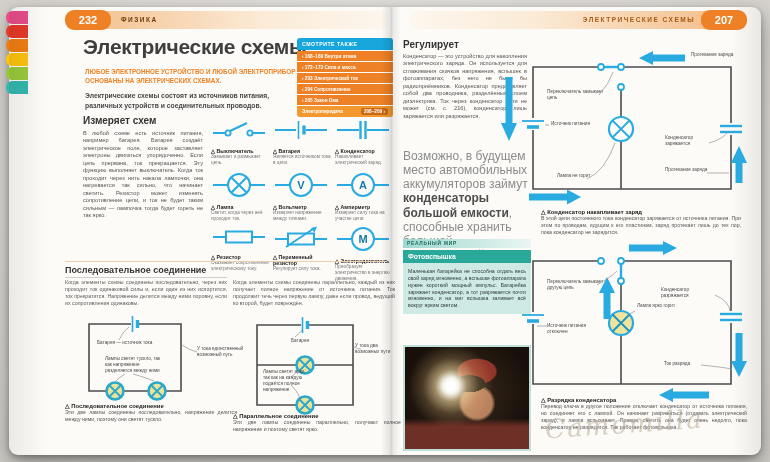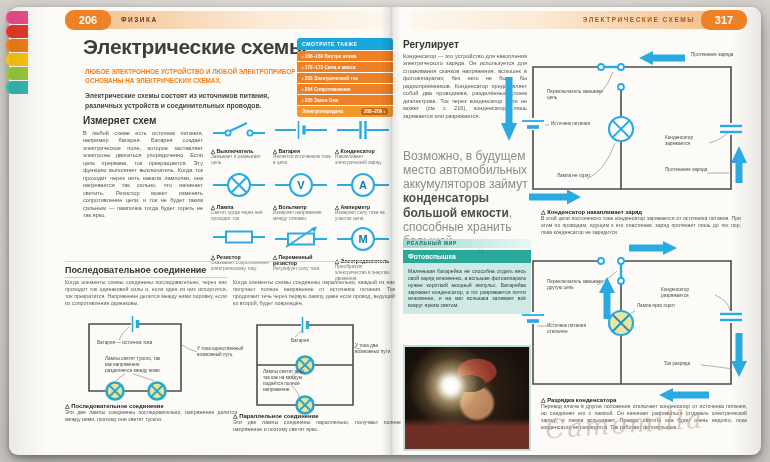--- a/index.html
+++ b/index.html
@@ -71,21 +71,21 @@
     <div class="stripe" style="top:32px;background:#f07f13"></div>
     <div class="stripe" style="top:46px;background:#fdc40f"></div>
     <div class="stripe" style="top:60px;background:#9aca3c"></div>
     <div class="stripe" style="top:74px;background:#35b8b0"></div>
   </div>
 
   <div class="page-shade-l"></div>
   <div class="page-shade-r"></div>
 
   <div class="hdr" style="left:58px;top:4px;width:322px;background:linear-gradient(90deg,#f3bc86,#fbead6 60%,#fdf7ee)"></div>
-  <div class="hdr-tab" style="left:56px;top:3px">206</div>
+  <div class="hdr-tab" style="left:56px;top:3px">232</div>
   <div class="abs hdr-txt" style="left:112px;top:9px">ФИЗИКА</div>
 
   <div class="abs h1" style="left:74px;top:28px">Электрические схемы</div>
   <div class="abs sub" style="left:76px;top:60px;width:212px">ЛЮБОЕ ЭЛЕКТРОННОЕ УСТРОЙСТВО И ЛЮБОЙ ЭЛЕКТРОПРИБОР ОСНОВАНЫ НА ЭЛЕКТРИЧЕСКИХ СХЕМАХ.</div>
   <div class="abs intro" style="left:76px;top:84px;width:200px">Электрические схемы состоят из источников питания, различных устройств и соединительных проводов.</div>
 
   <div class="sa" style="left:288px;top:31px">
     <div class="sa-h">СМОТРИТЕ ТАКЖЕ</div>
     <div class="sa-row">‹ 168–169 Внутри атома</div>
     <div class="sa-row">‹ 172–173 Сила и масса</div>
@@ -261,21 +261,21 @@
   <div class="lbl" style="left:282px;top:331px;width:40px">Батарея</div>
   <div class="lbl" style="left:346px;top:336px;width:40px">У тока два возможных пути</div>
   <div class="lbl" style="left:254px;top:362px;width:46px">Лампы светят ярко, так как на каждую подаётся полное напряжение</div>
   <div class="abs" style="left:224px;top:406px;width:168px">
     <div class="cap-t">△ Параллельное соединение</div>
     <div class="cap-b">Эти две лампы соединены параллельно, получают полное напряжение и поэтому светят ярко.</div>
   </div>
 
   <div class="hdr" style="left:400px;top:4px;width:322px;background:linear-gradient(270deg,#f3bc86,#fbead6 60%,#fdf7ee)"></div>
   <div class="abs hdr-txt" style="left:560px;top:9px;width:126px;text-align:right;color:#a85812">ЭЛЕКТРИЧЕСКИЕ СХЕМЫ</div>
-  <div class="hdr-tab" style="left:692px;top:3px">317</div>
+  <div class="hdr-tab" style="left:692px;top:3px">207</div>
 
   <div class="abs h3" style="left:394px;top:32px">Регулирует</div>
   <div class="abs body-sm" style="left:394px;top:46px;width:124px">Конденсатор — это устройство для накопления электрического заряда. Он используется для сглаживания скачков напряжения, вспышек в фотоаппаратах; без него не было бы радиоприёмников. Конденсатор представляет собой два проводника, разделённых слоем диэлектрика. Ток через конденсатор идти не может (см. с. 216), конденсатор лишь заряжается или разряжается.</div>
 
   <div class="abs pq" style="left:394px;top:142px;width:126px">
     <span>Возможно, в будущем место автомобильных аккумуляторов займут </span><b>конденсаторы большой емкости</b><span>, способные хранить большой электрический заряд и заряжаться намного быстрее.</span>
   </div>
 
   <div class="kicker" style="left:394px;top:232px">РЕАЛЬНЫЙ МИР</div>
   <div class="abs" style="left:394px;top:243px;width:128px">

